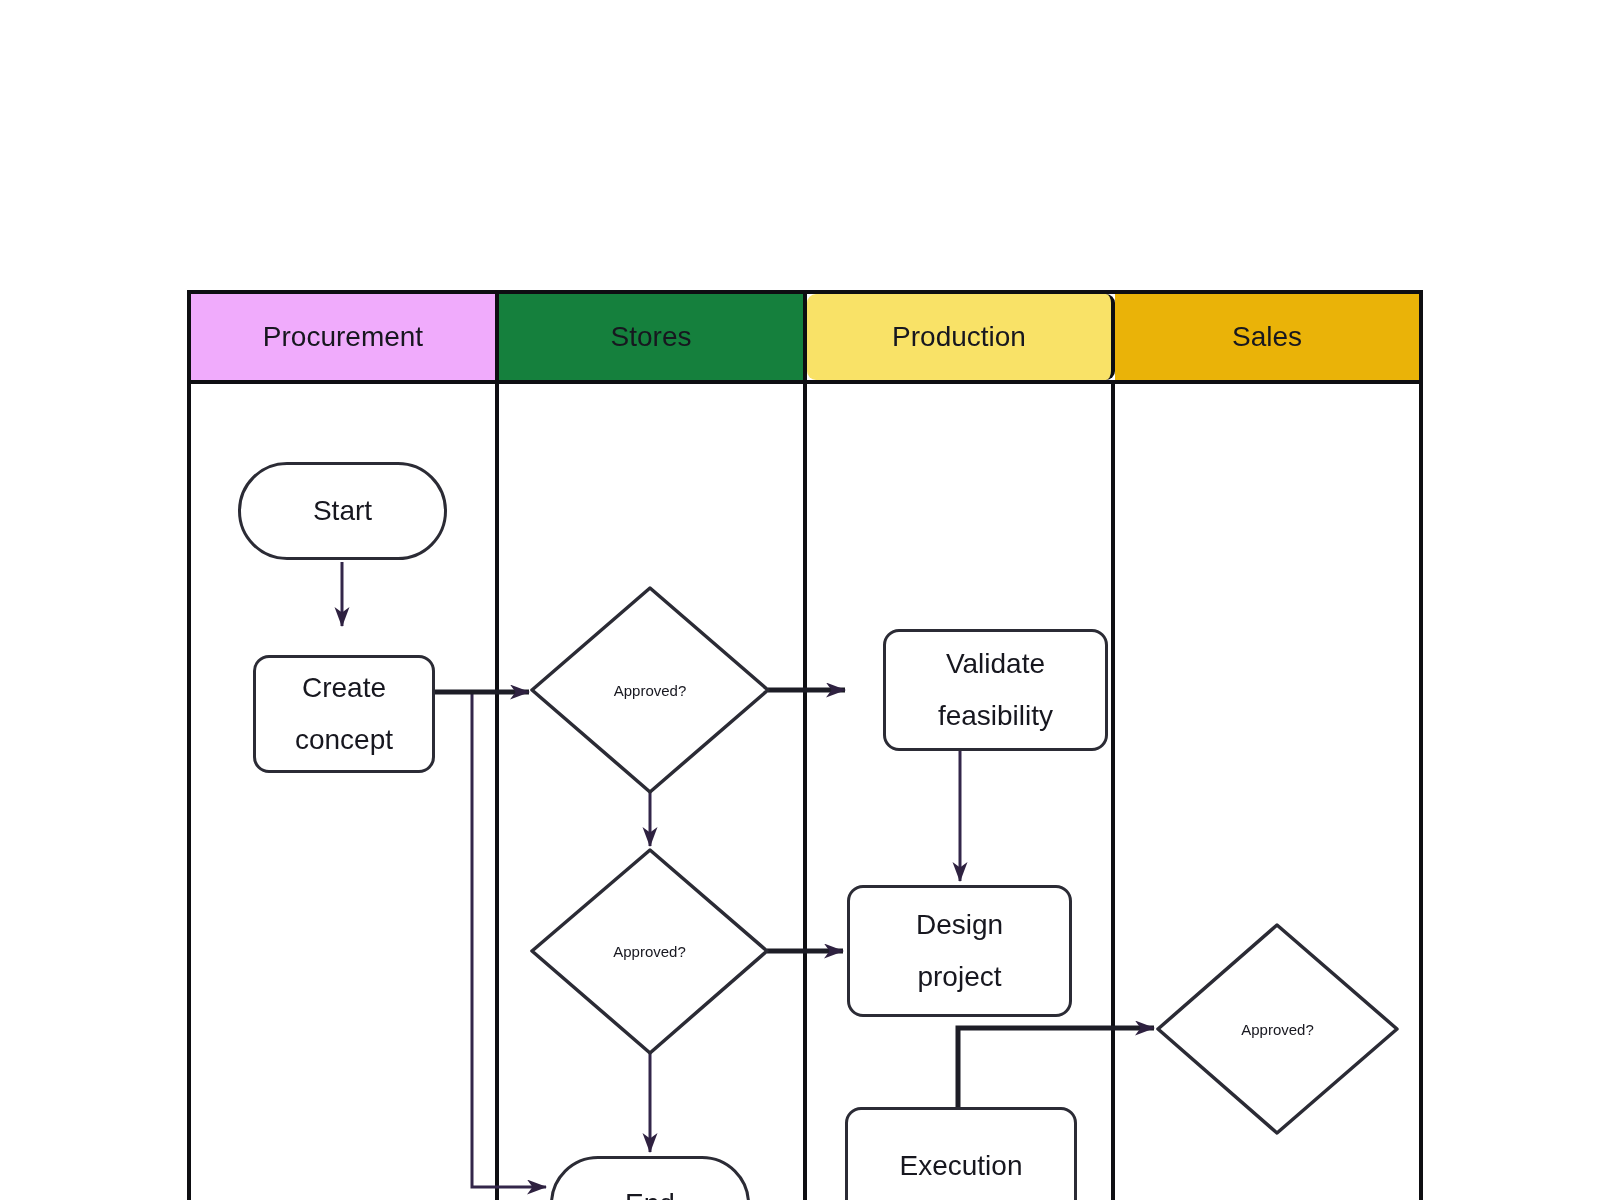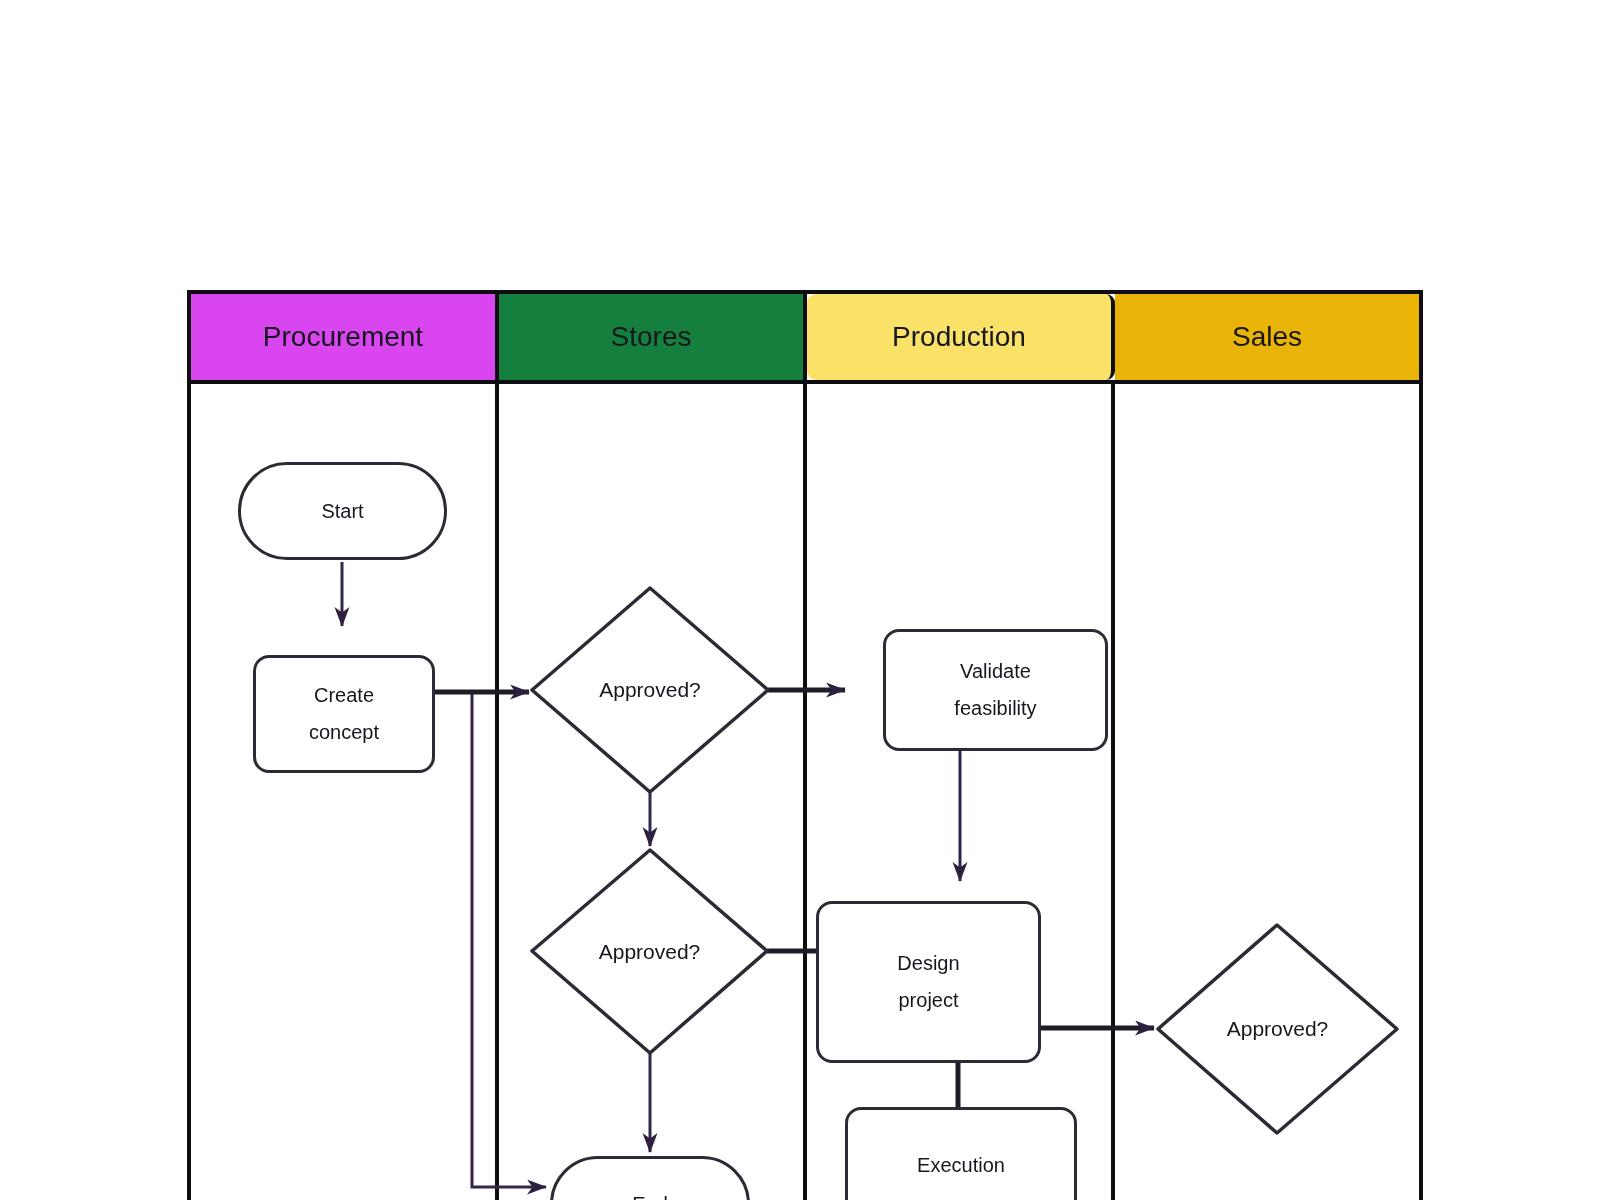--- a/index.html
+++ b/index.html
@@ -43,42 +43,42 @@
   .diamond { fill: #ffffff; stroke: #2b2b35; stroke-width: 3.5px; stroke-linejoin: round; }
 
   
   .node {
     position: absolute;
     background: #ffffff;
     border: 3px solid #2b2b35;
     color: #17171f;
     display: flex; align-items: center; justify-content: center;
     text-align: center;
-    font-size: 20px;
+    font-size: 28px;
     white-space: pre-line;
     line-height: 1.85;
   }
   .node.process { border-radius: 16px; }
   .node.terminator { border-radius: 60px; }
   .diamond-label {
     position: absolute;
     display: flex; align-items: center; justify-content: center;
     text-align: center;
-    font-size: 21px; color: #17171f;
+    font-size: 15px; color: #17171f;
     pointer-events: none;
   }
 </style>
 </head>
 <body>
 
 <div class="canvas">
 
   <div class="swimlane-table">
     <div class="header-row">
-      <div class="header-cell" style="background: #d946ef;">Procurement</div>
+      <div class="header-cell" style="background: #f0abfc;">Procurement</div>
       <div class="header-cell" style="background: #15803d;">Stores</div>
       <div class="header-cell" style="background: rgb(249, 226, 103); border-radius: 9px;">Production</div>
       <div class="header-cell" style="background: #eab308;">Sales</div>
     </div>
     <div class="body-row">
       <div class="lane-body"></div>
       <div class="lane-body"></div>
       <div class="lane-body"></div>
       <div class="lane-body"></div>
     </div>
@@ -115,21 +115,21 @@
   </svg>
 
   <div class="node terminator" style="left:238px; top:462px; width:209px; height:98px;">Start</div>
 
   <div class="node process" style="left:253px; top:628px; width:182px; height:118px;margin-top:27px;">Create
 concept</div>
 
   <div class="node process" style="left:848px; top:629px; width:225px; height:122px;margin-left:35px;">Validate
 feasibility</div>
 
-  <div class="node process" style="left:816px; top:885px; width:225px; height:162px;margin-top:16px;">Design
+  <div class="node process" style="left:847px; top:885px; width:225px; height:132px;">Design
 project</div>
 
   <div class="node process" style="left:845px; top:1107px; width:232px; height:117px;">Execution</div>
 
   <div class="node terminator" style="left:550px; top:1156px; width:200px; height:96px;">End</div>
 
   <div class="diamond-label" style="left:532px; top:588px; width:236px; height:204px;">Approved?</div>
   <div class="diamond-label" style="left:532px; top:850px; width:235px; height:203px;">Approved?</div>
   <div class="diamond-label" style="left:1158px; top:925px; width:239px; height:208px;">Approved?</div>
 

